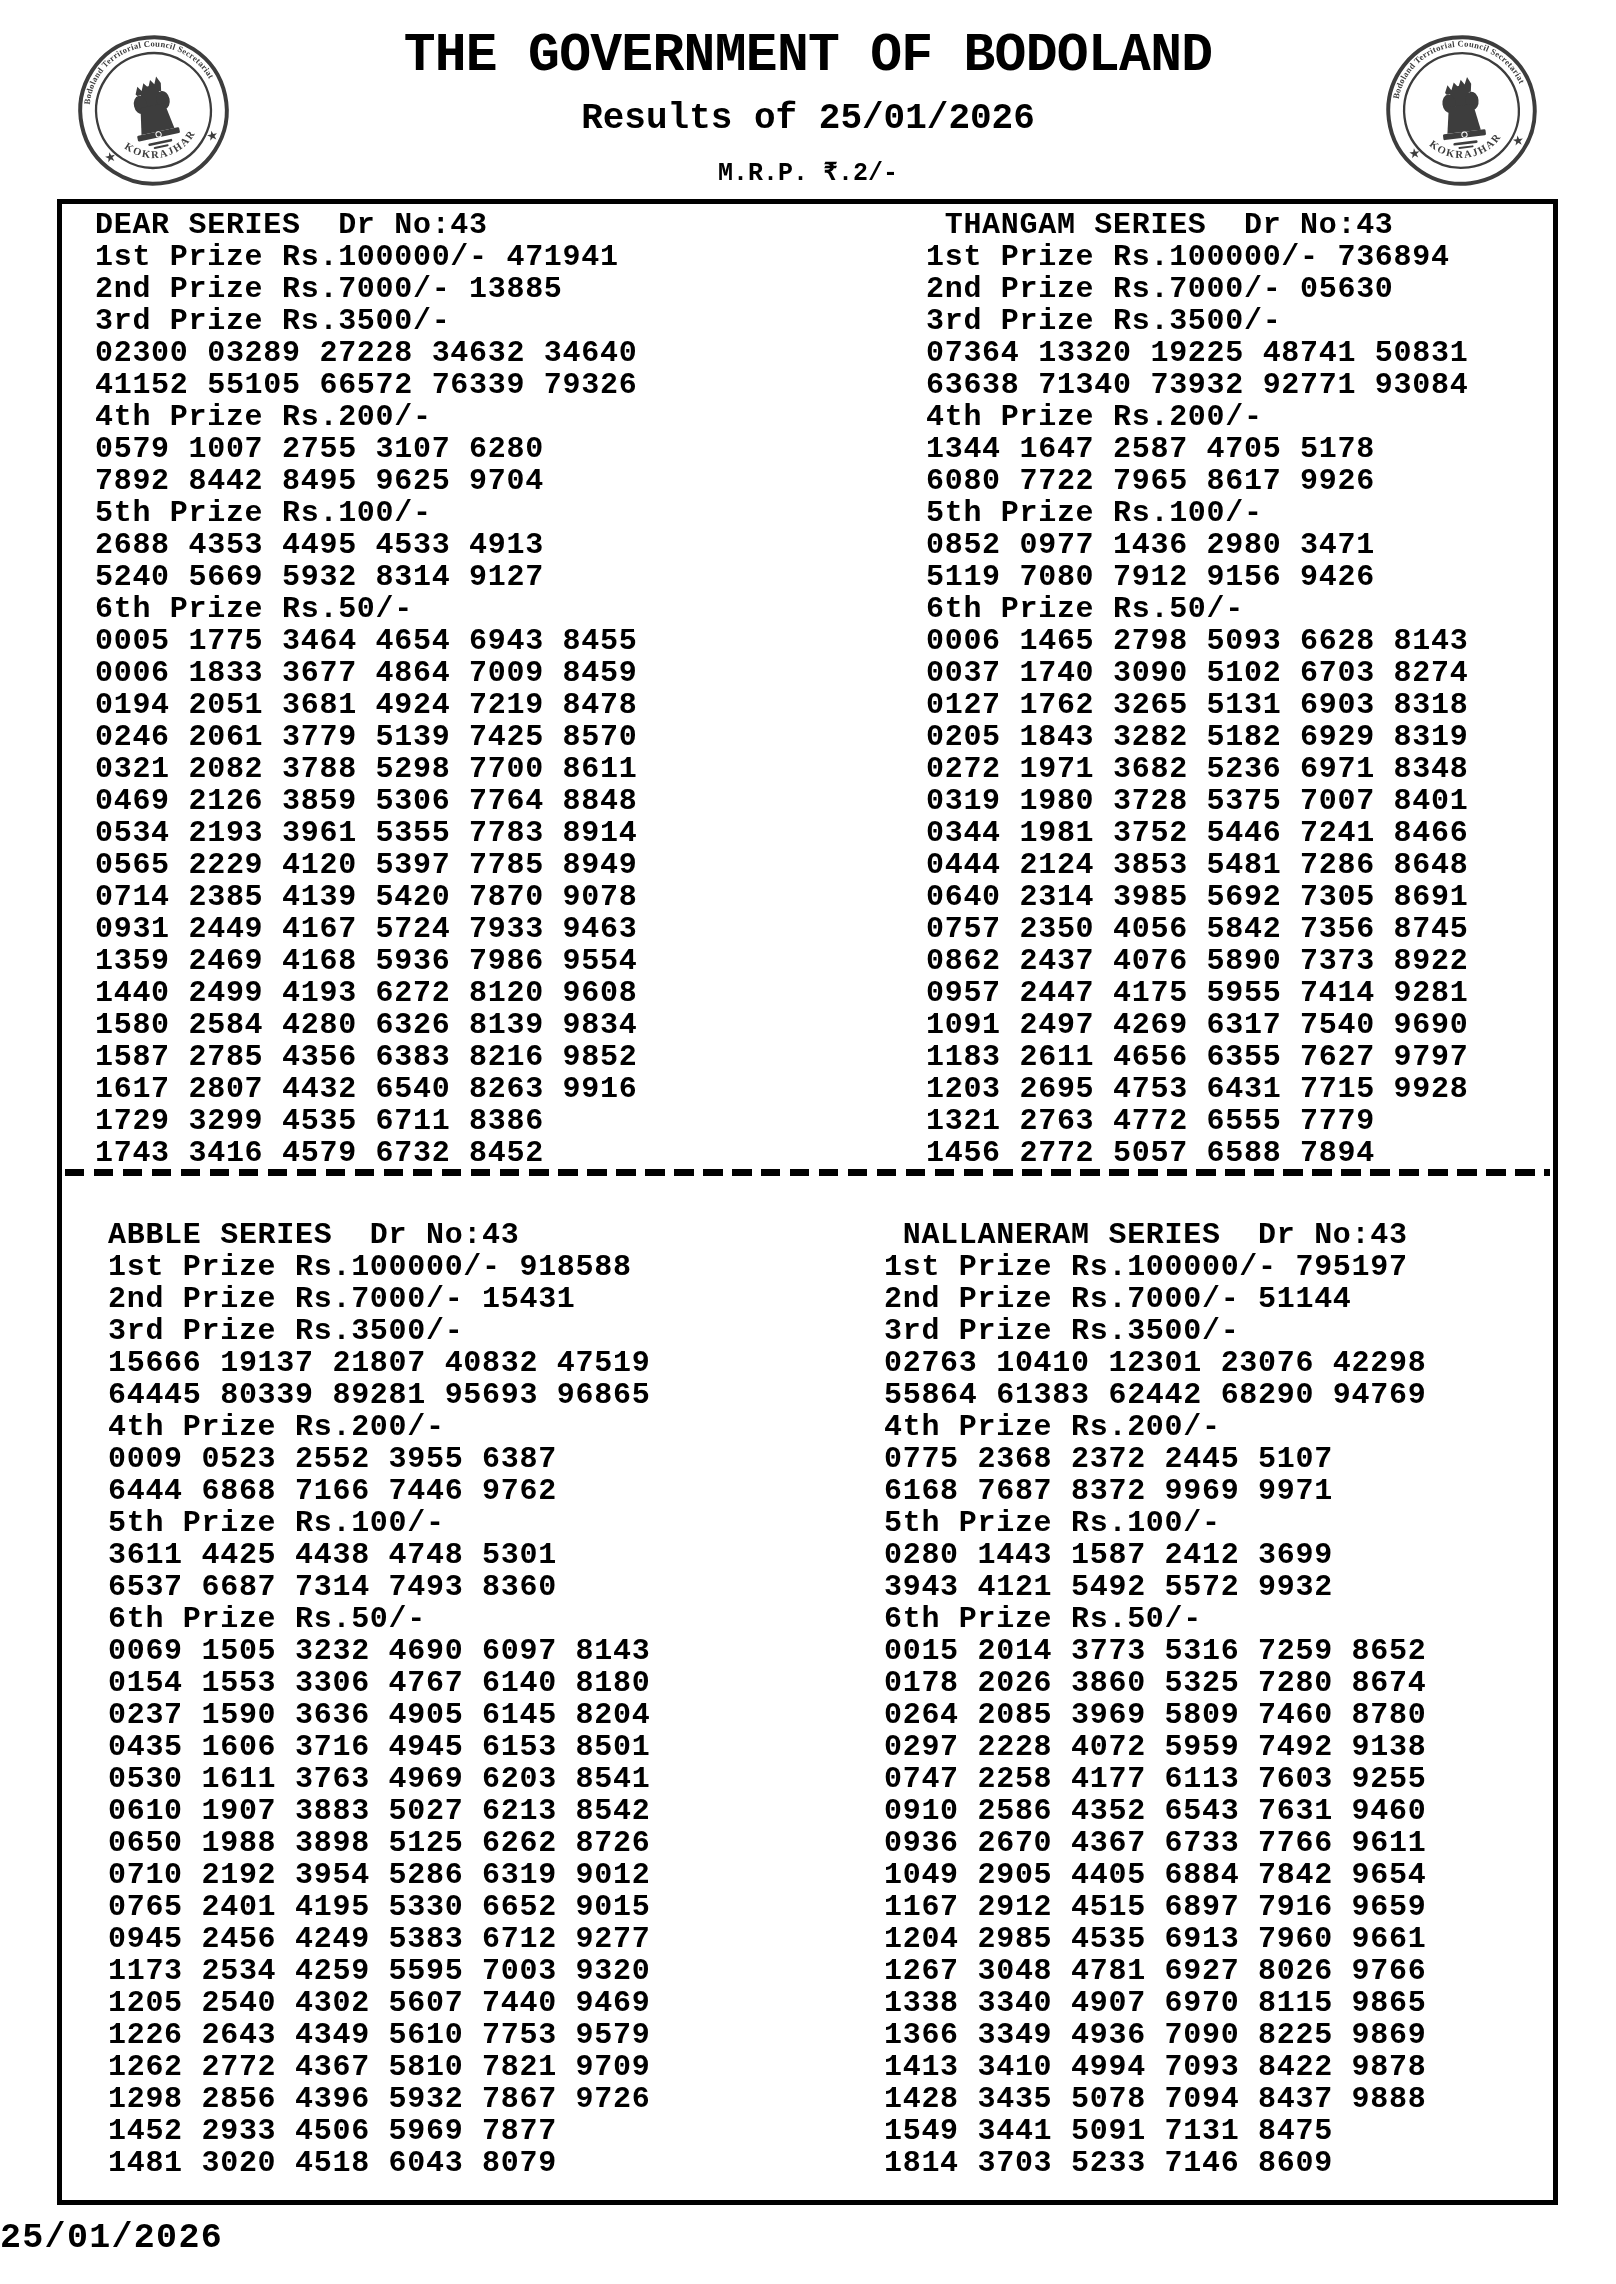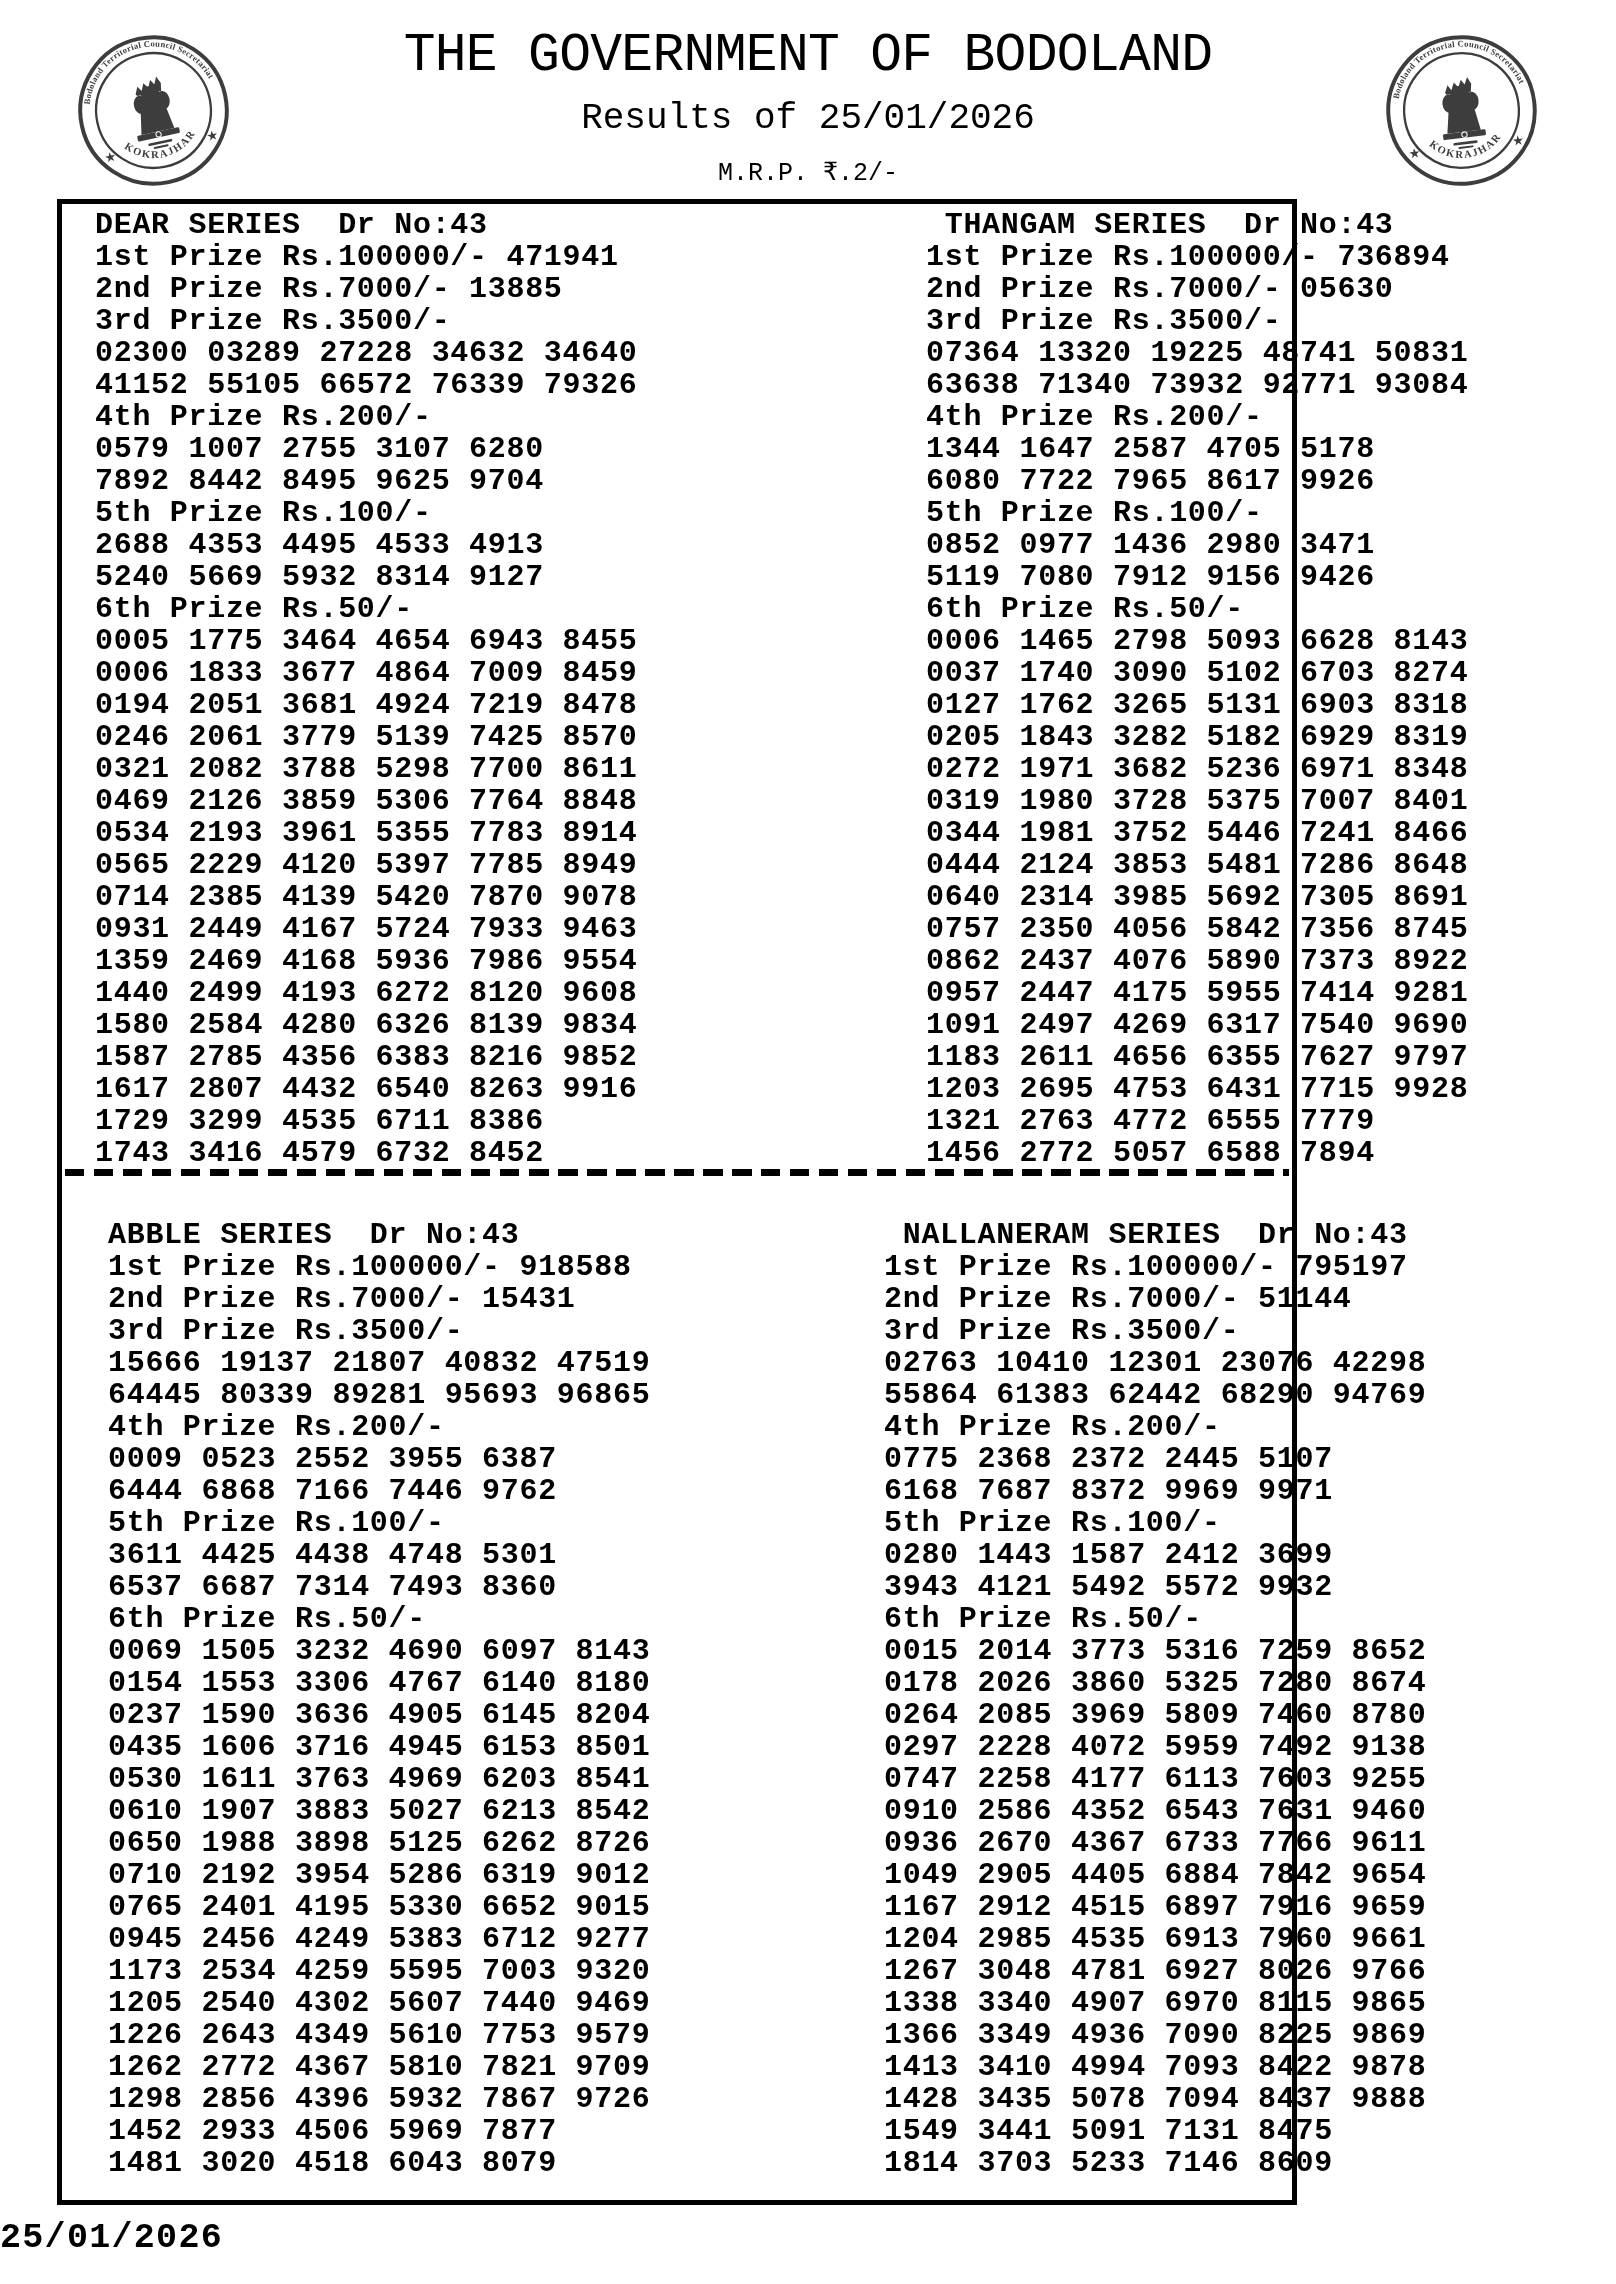--- a/index.html
+++ b/index.html
@@ -2,29 +2,29 @@
 <html style="font-size:10.4px"><head>
 <meta charset="utf-8">
 <style>
   html,body{margin:0;padding:0;}
   body{
     width:1616px;height:2284px;position:relative;
     background:#ffffff;color:#000;
     font-family:"Liberation Mono","DejaVu Sans Mono",monospace;
     overflow:hidden;
   }
-  .hdr{position:absolute;left:0;width:1616px;text-align:center;font-weight:400;}
+  .hdr{position:absolute;left:0;width:1616px;text-align:center;font-weight:700;}
   .title{top:26px;font-size:53px;letter-spacing:-0.7px;}
   .subtitle{top:98px;font-size:36px;}
   .mrp{top:157px;font-size:25px;}
   .seal{position:absolute;top:33px;width:155px;height:155px;opacity:.92;}
   .seal-left{left:76px;transform:rotate(-12deg);}
   .seal-right{left:1384px;transform:rotate(-7deg);}
   .box{
-    position:absolute;left:57px;top:199px;width:1240px;height:2006px;
+    position:absolute;left:57px;top:199px;width:1501px;height:2006px;
     border:5.9px solid #000;box-sizing:border-box;background:#fff;
   }
   .col{
     position:absolute;font-weight:700;font-size:30px;line-height:32px;
     letter-spacing:0.7px;white-space:pre;
   }
   .col-a{left:33px;top:5.2px;}
   .col-b{left:822px;top:5.2px;margin-left:42px;}
   .col-c{left:46px;top:1015px;}
   .col-d{left:822px;top:1015px;}

